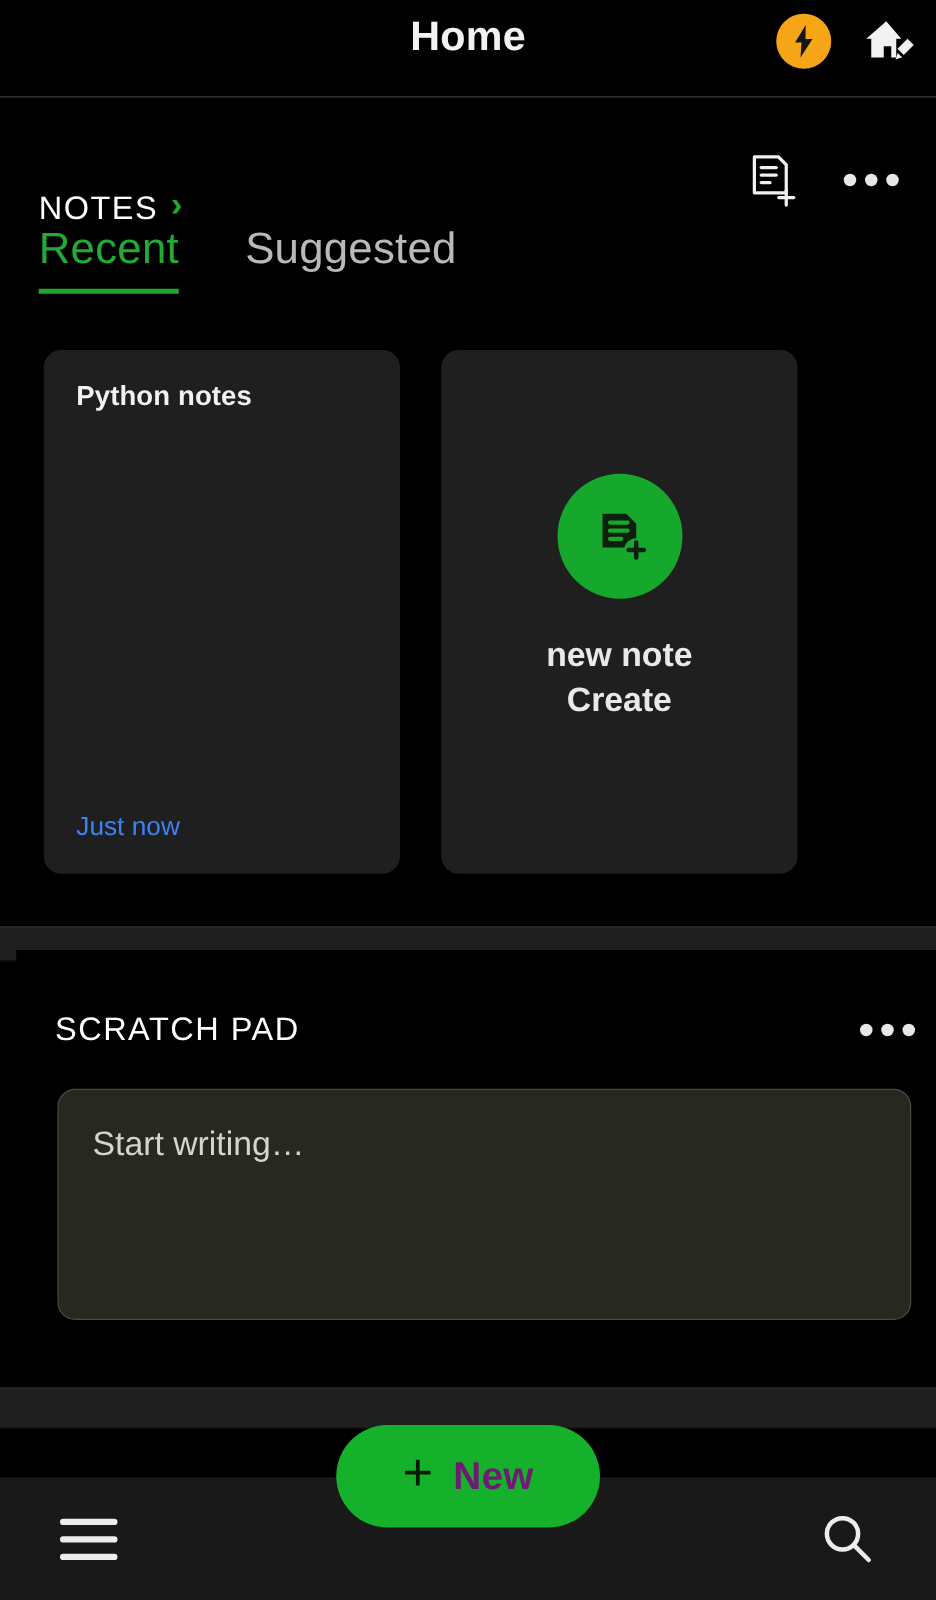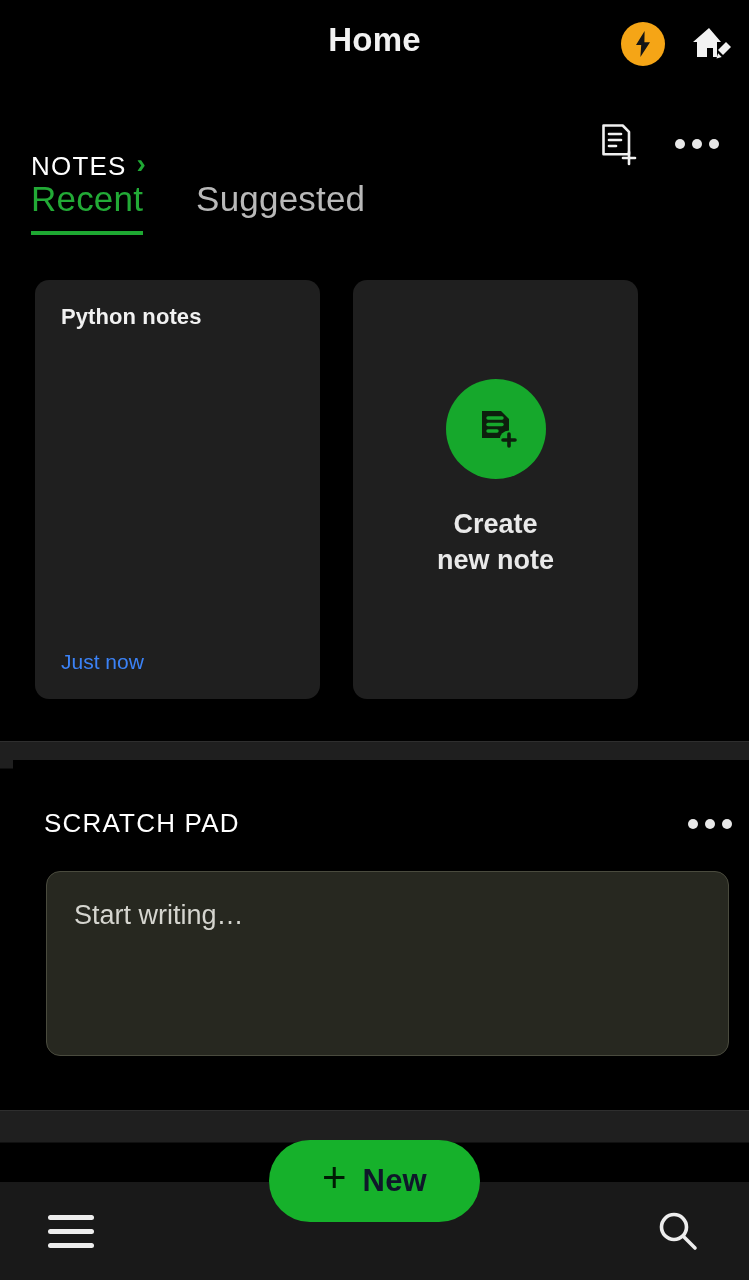--- a/index.html
+++ b/index.html
@@ -14,21 +14,21 @@
     position: relative;
     width: 749px;
     height: 1280px;
     background: #000000;
     overflow: hidden;
   }
 
   
   .appbar {
     position: absolute;
-    top: 11px; left: 0;
+    top: 0; left: 0;
     width: 749px;
     height: 78px;
     background: #000000;
     border-bottom: 1px solid #3a3a3a;
     display: flex;
     align-items: center;
   }
   .appbar-title {
     position: absolute;
     left: 0; right: 0;
@@ -306,21 +306,21 @@
   }
   .fab-plus {
     color: #001a04;
     font-size: 42px;
     font-weight: 400;
     line-height: 1;
     position: relative;
     top: -3px;
   }
   .fab-label {
-    color: #0f172a;
+    color: #701a75;
     font-size: 31px;
     font-weight: bold;
     letter-spacing: .2px;
   }
 </style>
 </head>
 <body>
 
 <div class="screen">
 
@@ -387,22 +387,22 @@
             <path d="M13 9h19l8 8v19H13z" fill="#0d1f0d"></path>
             <line x1="19" y1="16" x2="33" y2="16" stroke="#16a82c" stroke-width="3.4" stroke-linecap="round"></line>
             <line x1="19" y1="22.5" x2="33" y2="22.5" stroke="#16a82c" stroke-width="3.4" stroke-linecap="round"></line>
             <line x1="19" y1="29" x2="28" y2="29" stroke="#16a82c" stroke-width="3.4" stroke-linecap="round"></line>
             <circle cx="40" cy="38" r="9.5" fill="#16a82c"></circle>
             <line x1="40" y1="32" x2="40" y2="44" stroke="#0d1f0d" stroke-width="3.6" stroke-linecap="round"></line>
             <line x1="34" y1="38" x2="46" y2="38" stroke="#0d1f0d" stroke-width="3.6" stroke-linecap="round"></line>
           </svg>
         </div>
         <div class="create-label">
+          <div>new note</div>
           <div>Create</div>
-          <div>new note</div>
         </div>
       </div>
 
     </div>
   </div>
 
   <div class="band band-1"></div>
 
   <div class="scratch-section">
     <div class="scratch-header">

